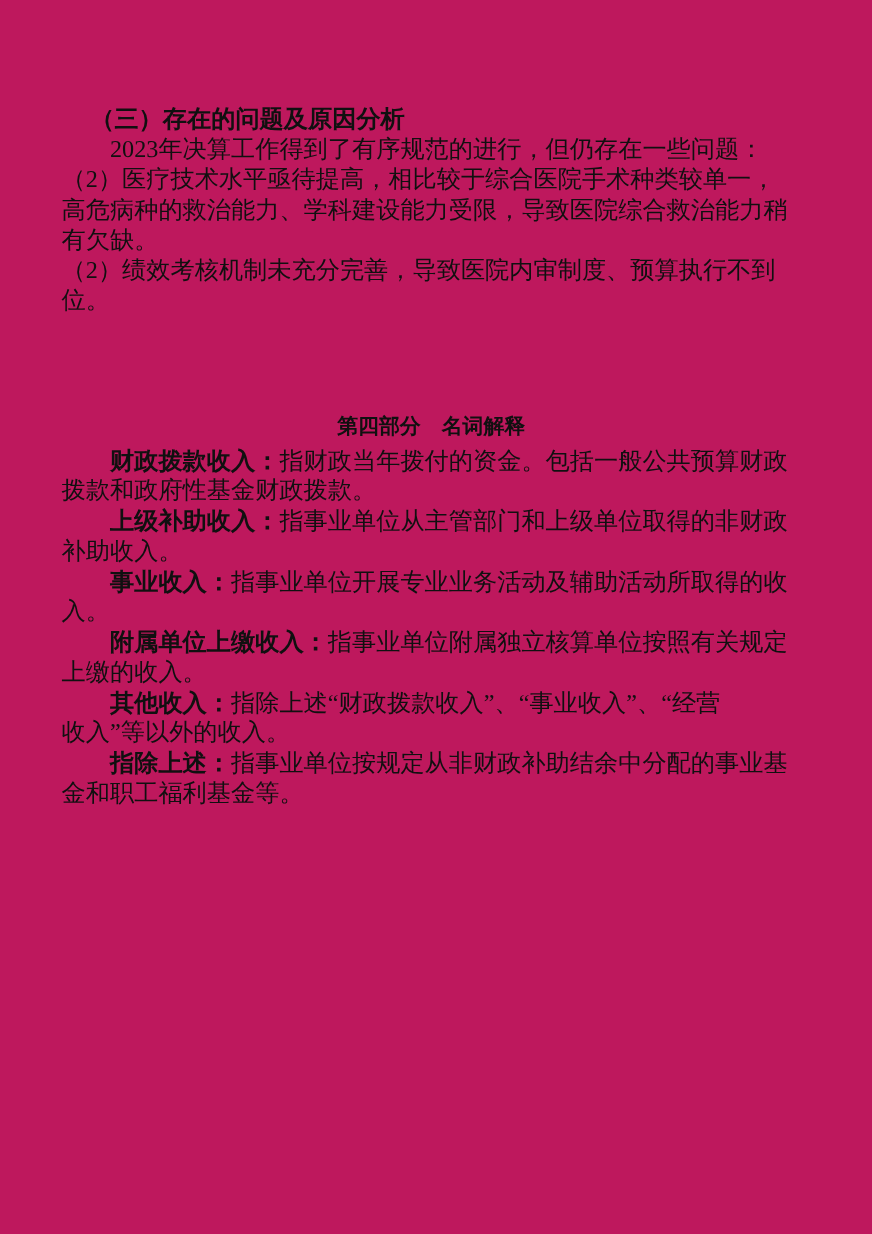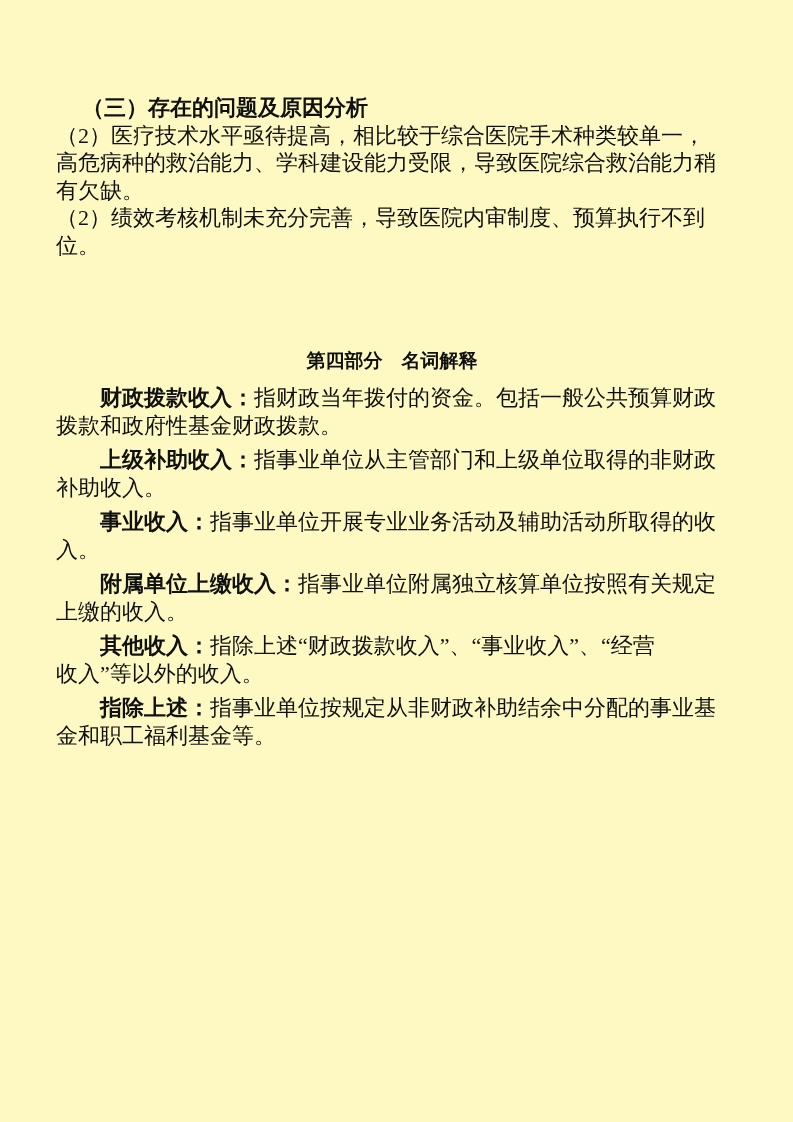--- a/index.html
+++ b/index.html
@@ -4,21 +4,21 @@
 <style>
   html, body {
     margin: 0;
     padding: 0;
     background: #ffffff;
   }
   .page {
     position: relative;
     width: 793px;
     height: 1122px;
-    background: #fef9c3;
+    background: #be185d;
     overflow: hidden;
     font-family: "Liberation Serif", "DejaVu Serif", serif;
     color: #101010;
   }
   .content {
     position: absolute;
     left: 56px;
     top: 94px;
     width: 672px;
     font-size: 22px;
@@ -43,34 +43,34 @@
   }
   .sec4-heading {
     margin: 85px 0 0 0;
     font-size: 19px;
     font-weight: bold;
     line-height: 33px;
     text-align: center;
   }
   .glossary-entry {
     text-indent: 44px;
-    margin-top: 7px;
   }
   .glossary-entry .term {
     font-weight: bold;
   }
 </style>
 </head>
 <body>
 
 <div class="page">
   <div class="content">
 
     <h2 class="sec3-heading">（三）存在的问题及原因分析</h2>
 
+    <p class="para indent-2em"><span class="pre">2023年决算工作得到了有序规范的进行，但仍存在一些问题：</span></p>
 
     <p class="para"><span class="pre">（2）医疗技术水平亟待提高，相比较于综合医院手术种类较单一，
 高危病种的救治能力、学科建设能力受限，导致医院综合救治能力稍
 有欠缺。</span></p>
 
     <p class="para"><span class="pre">（2）绩效考核机制未充分完善，导致医院内审制度、预算执行不到
 位。</span></p>
 
     <h1 class="sec4-heading">第四部分　名词解释</h1>
 

